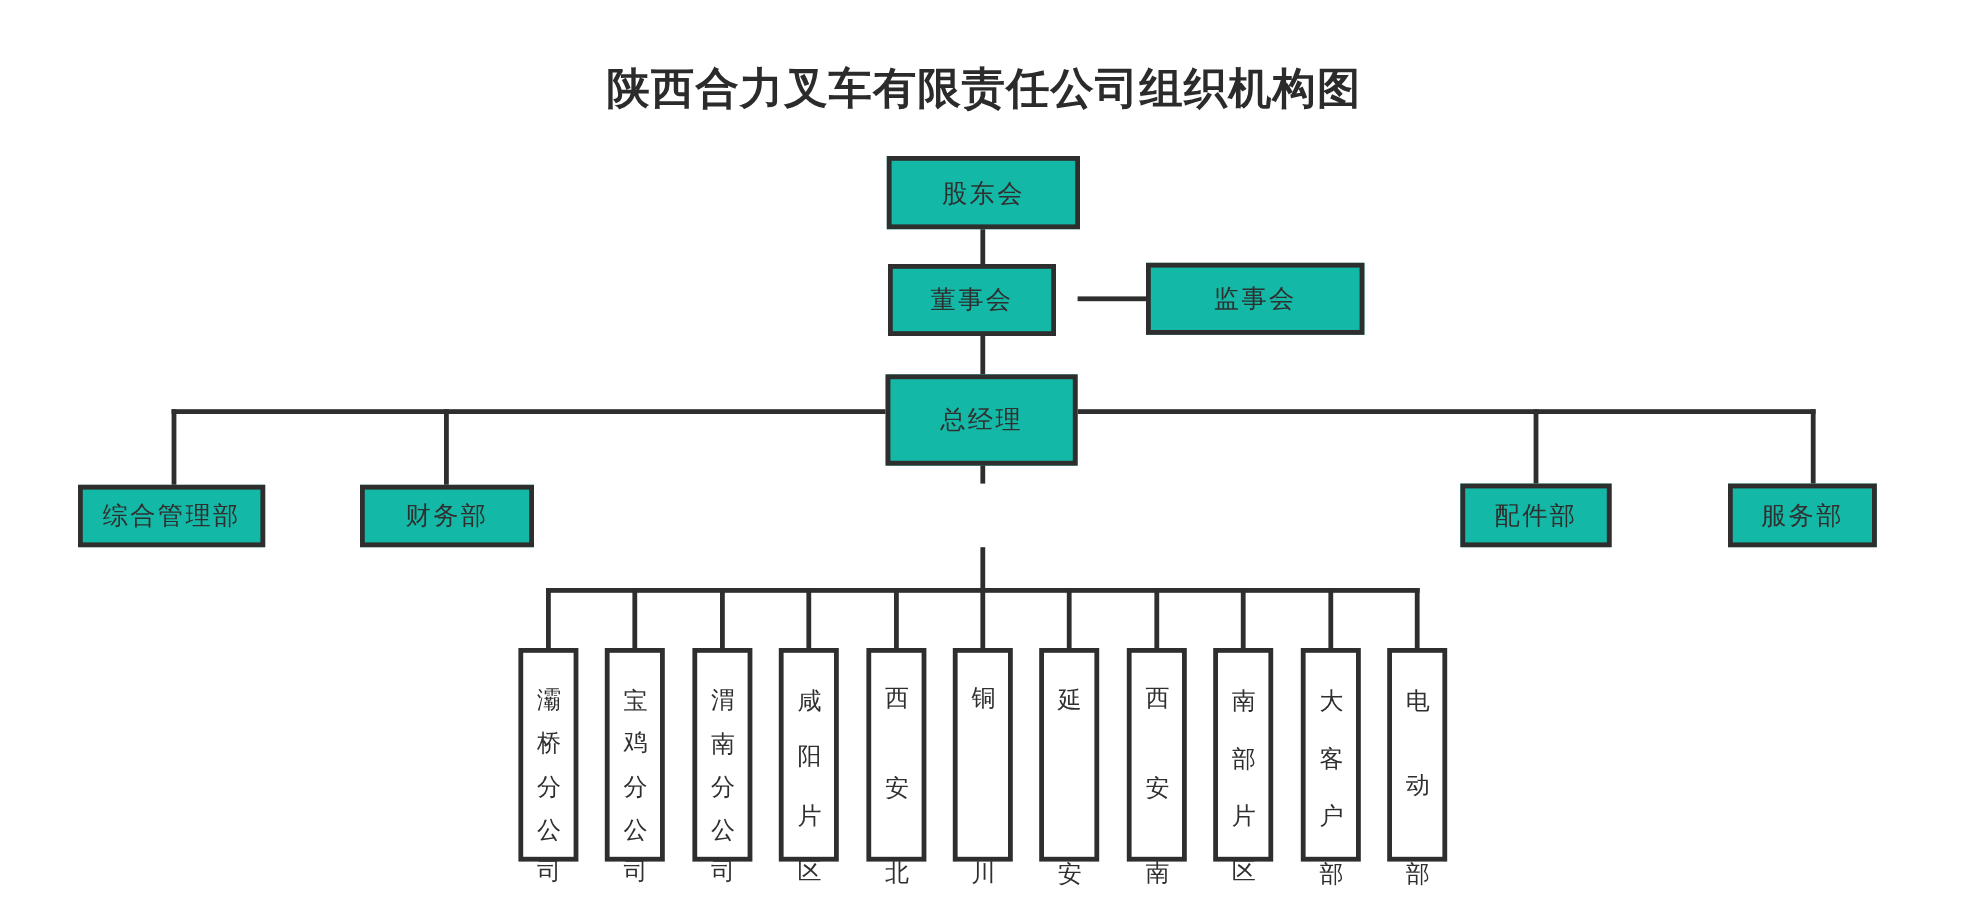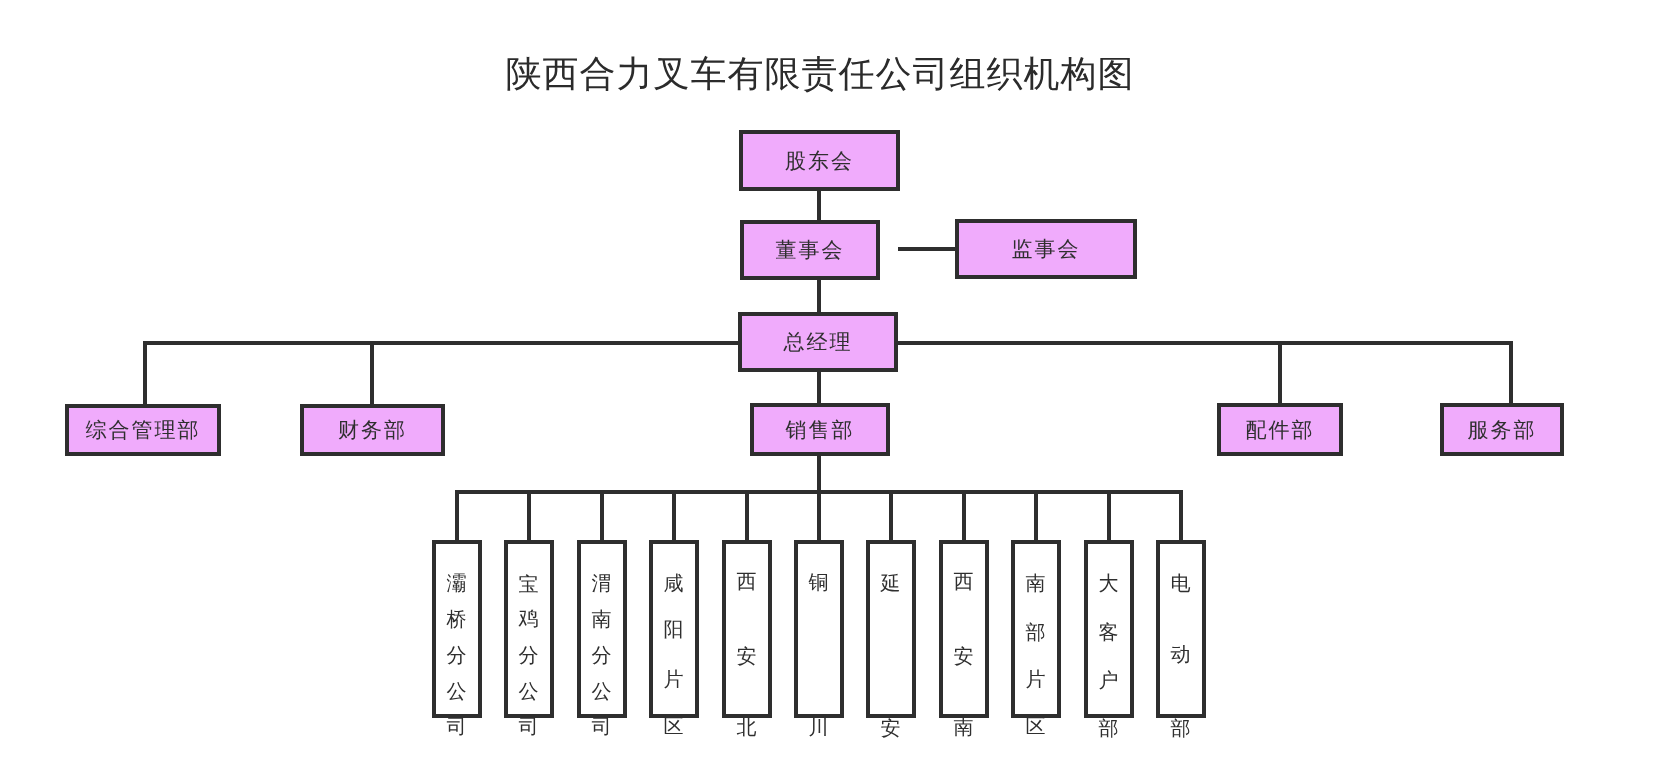--- a/index.html
+++ b/index.html
@@ -2,26 +2,26 @@
 <html><head>
 <meta charset="utf-8">
 <style>
   html,body { margin:0; padding:0; background:#ffffff; }
   .canvas {
     position:relative; width:1656px; height:759px; background:#ffffff;
     font-family:"Liberation Serif", serif; color:#2f2f2f; overflow:hidden;
   }
   .title {
     position:absolute; left:0; top:50px; width:1640px; text-align:center;
-    font-family:"Liberation Sans", sans-serif; font-weight:normal;
+    font-family:"Liberation Sans", sans-serif; font-weight:bold;
     font-size:36px; color:#2b2b2b; letter-spacing:1px; white-space:nowrap;
   }
   .box {
     position:absolute; box-sizing:border-box; border:4px solid #2e2e2e;
-    background:#f0abfc; display:flex; align-items:center; justify-content:center;
+    background:#14b8a6; display:flex; align-items:center; justify-content:center;
     font-size:21px; letter-spacing:2px; white-space:nowrap; z-index:2;
   }
   .vbox {
     position:absolute; box-sizing:border-box; border:4px solid #2e2e2e;
     background:#ffffff; display:flex; justify-content:center;
     padding:13px 0; z-index:2;
   }
   .vtext {
     writing-mode:vertical-rl; text-orientation:upright;
     font-size:20px; line-height:1.1;
@@ -32,25 +32,24 @@
 </head>
 <body>
 
 <div class="canvas">
 
   <div class="title">陕西合力叉车有限责任公司组织机构图</div>
 
   <div class="box" style="left:739px;top:130px;width:161px;height:61px">股东会</div>
   <div class="box" style="left:740px;top:220px;width:140px;height:60px">董事会</div>
   <div class="box" style="left:955px;top:219px;width:182px;height:60px">监事会</div>
-  <div class="box" style="left:738px;top:312px;width:160px;height:60px">总经理</div>
+  <div class="box" style="left:738px;top:312px;width:160px;height:76px">总经理</div>
 
   <div class="box" style="left:65px;top:404px;width:156px;height:52px">综合管理部</div>
   <div class="box" style="left:300px;top:404px;width:145px;height:52px">财务部</div>
-  <div class="box" style="left:750px;top:403px;width:140px;height:53px">销售部</div>
   <div class="box" style="left:1217px;top:403px;width:126px;height:53px">配件部</div>
   <div class="box" style="left:1440px;top:403px;width:124px;height:53px">服务部</div>
 
   <div class="vbox" style="left:432px;top:540px;width:50px;height:178px">
     <span class="vtext">灞桥分公司</span>
     </div>
   <div class="vbox" style="left:504px;top:540px;width:50px;height:178px">
     <span class="vtext">宝鸡分公司</span>
     </div>
   <div class="vbox" style="left:577px;top:540px;width:50px;height:178px">

